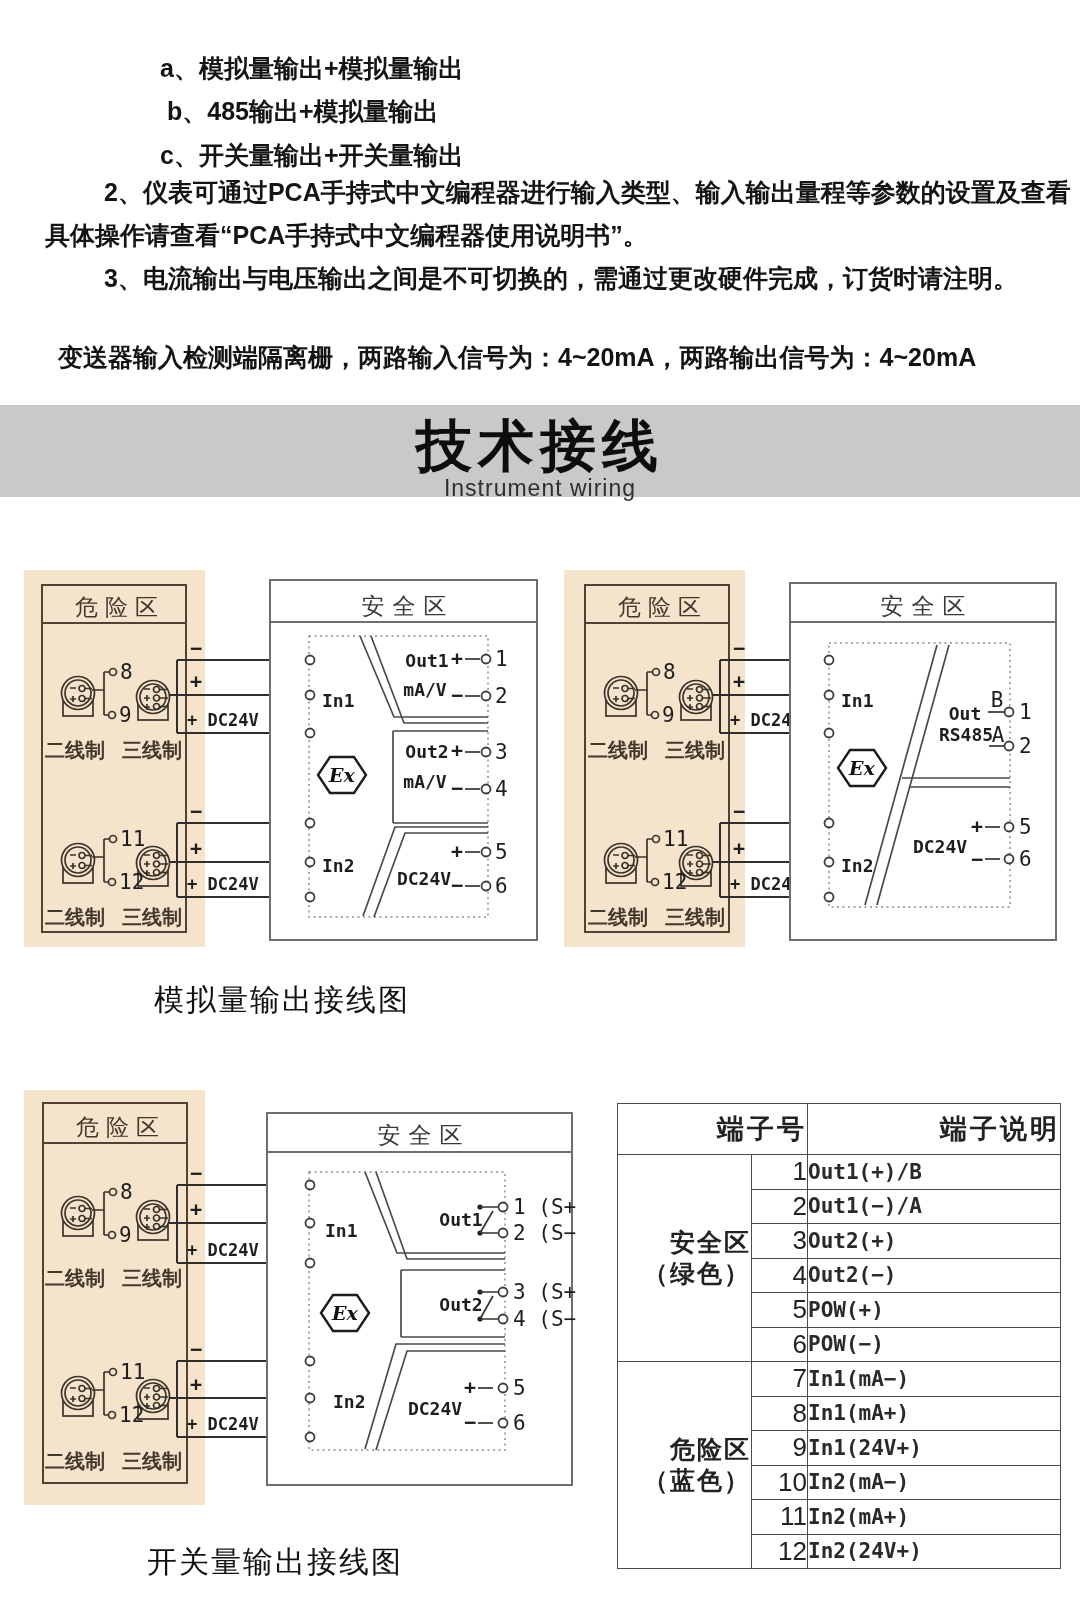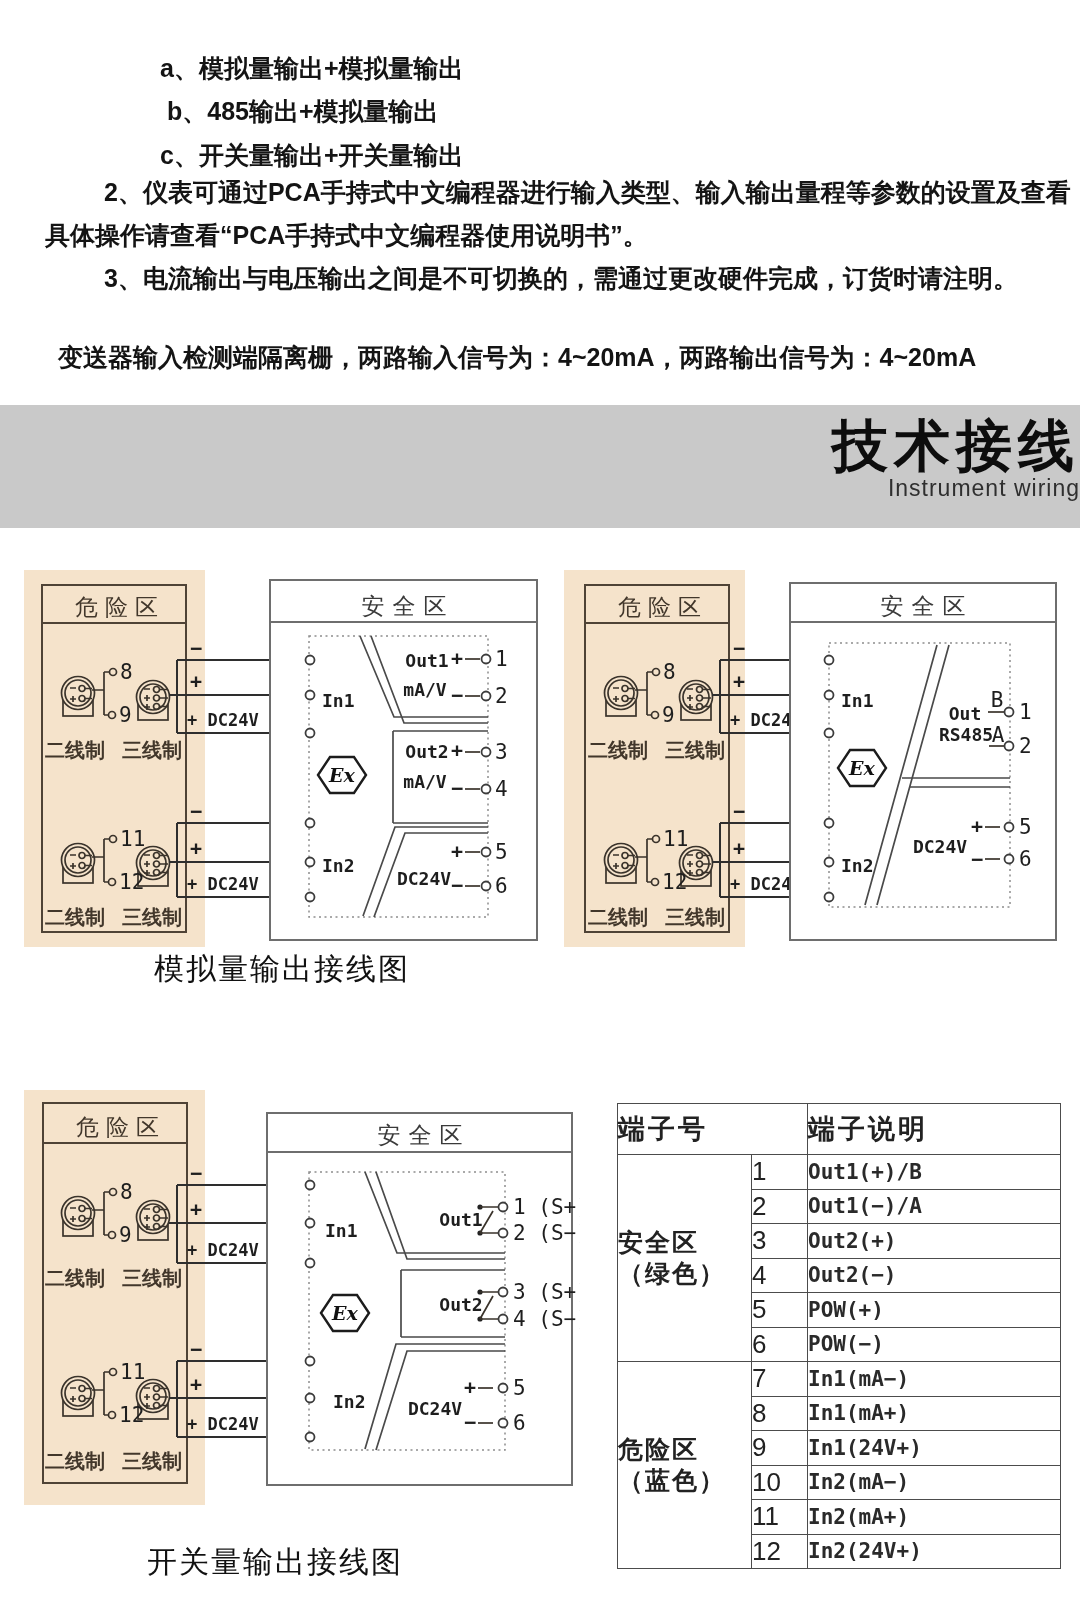--- a/index.html
+++ b/index.html
@@ -1,21 +1,21 @@
 <!DOCTYPE html>
 <html><head>
 <meta charset="utf-8">
 <style>
   html,body{margin:0;padding:0;background:#fff;}
   #page{position:relative;width:1080px;height:1608px;background:#ffffff;overflow:hidden;
         font-family:"Liberation Sans",sans-serif;color:#151515;}
   
   .note-line{position:absolute;white-space:nowrap;font-size:25px;font-weight:600;color:#141414;}
   
-  #banner{position:absolute;left:0;top:405px;width:1080px;height:123px;background:#c9c9c9;text-align:right;}
+  #banner{position:absolute;left:0;top:405px;width:1080px;height:92px;background:#c9c9c9;text-align:center;}
   #banner .t{margin-top:10px;font-size:56px;font-weight:700;letter-spacing:6px;color:#0d0d0d;line-height:1.1;}
   #banner .s{font-size:23px;font-weight:500;letter-spacing:1px;color:#2f2f2f;margin-top:-2px;}
   
   .dia{position:absolute;}
   .caption{position:absolute;text-align:center;font-size:30px;font-weight:500;letter-spacing:2px;color:#111;}
   svg .wire{stroke:#2e2e2e;stroke-width:2;fill:none;}
   svg .thin{stroke:#3a332b;stroke-width:1.7;fill:none;}
   svg .term{fill:#ffffff;stroke:#3c3c3c;stroke-width:1.8;}
   svg .stub{fill:#f5e3cb;stroke:#3a332b;stroke-width:1.7;}
   svg .dot{fill:#222;stroke:none;}
@@ -28,21 +28,21 @@
   svg .cn{font:600 20px "Liberation Sans",sans-serif;fill:#42372b;}
   svg .mono{font:600 18px "DejaVu Sans Mono",monospace;fill:#1e1e1e;}
   svg .mono-s{font:600 17px "DejaVu Sans Mono",monospace;fill:#1e1e1e;}
   svg .num{font:500 21px "DejaVu Sans Mono",monospace;fill:#1e1e1e;}
   svg .sign{font:600 20px "DejaVu Sans Mono",monospace;fill:#1e1e1e;}
   svg .ex-t{font:italic 700 19px "DejaVu Serif",serif;fill:#111;}
   svg .mid{text-anchor:middle;}
   svg .end{text-anchor:end;}
   
   #tbl{position:absolute;left:617px;top:1103px;border-collapse:collapse;table-layout:fixed;}
-  #tbl td{border:1.6px solid #4c4c4c;text-align:left;vertical-align:middle;padding:0;}
+  #tbl td{border:1.6px solid #4c4c4c;text-align:right;vertical-align:middle;padding:0;}
   #tbl .hd{font-size:27px;font-weight:600;letter-spacing:3px;color:#222;height:50px;}
   #tbl .grp{font-size:25px;font-weight:600;letter-spacing:2px;color:#222;line-height:1.25;}
   #tbl .no{font-size:26px;font-weight:500;color:#222;}
   #tbl .ds{font:600 21px "DejaVu Sans Mono",monospace;color:#2a2a2a;text-align:left;}
   #tbl tr{height:34.5px;}
 </style>
 </head>
 <body>
 
 <div id="page">
@@ -185,21 +185,21 @@
 
     <g>
       <circle cx="286" cy="100" r="4.5" class="term"></circle>
         <circle cx="286" cy="135" r="4.5" class="term"></circle>
       <circle cx="286" cy="173" r="4.5" class="term"></circle>
         <circle cx="286" cy="263" r="4.5" class="term"></circle>
       <circle cx="286" cy="302" r="4.5" class="term"></circle>
         <circle cx="286" cy="337" r="4.5" class="term"></circle>
     </g>
   </svg>
-  <div class="caption" style="left:92px;top:949px;width:380px">模拟量输出接线图</div>
+  <div class="caption" style="left:92px;top:980px;width:380px">模拟量输出接线图</div>
 
   <svg class="dia" style="left:560px;top:560px" width="520" height="460" viewBox="0 0 520 460">
     <rect x="4" y="10" width="181" height="377" fill="#f5e3cb"></rect>
     <rect x="25" y="25" width="144" height="347" class="hzbox"></rect>
     <line x1="25" y1="63" x2="169" y2="63" class="hzbox"></line>
     <text x="103" y="55" class="hz-hdr mid">危险区</text>
 
     <g>
       <use href="#tx2" x="61" y="133"></use>
         <use href="#tx3" x="136" y="137"></use>

